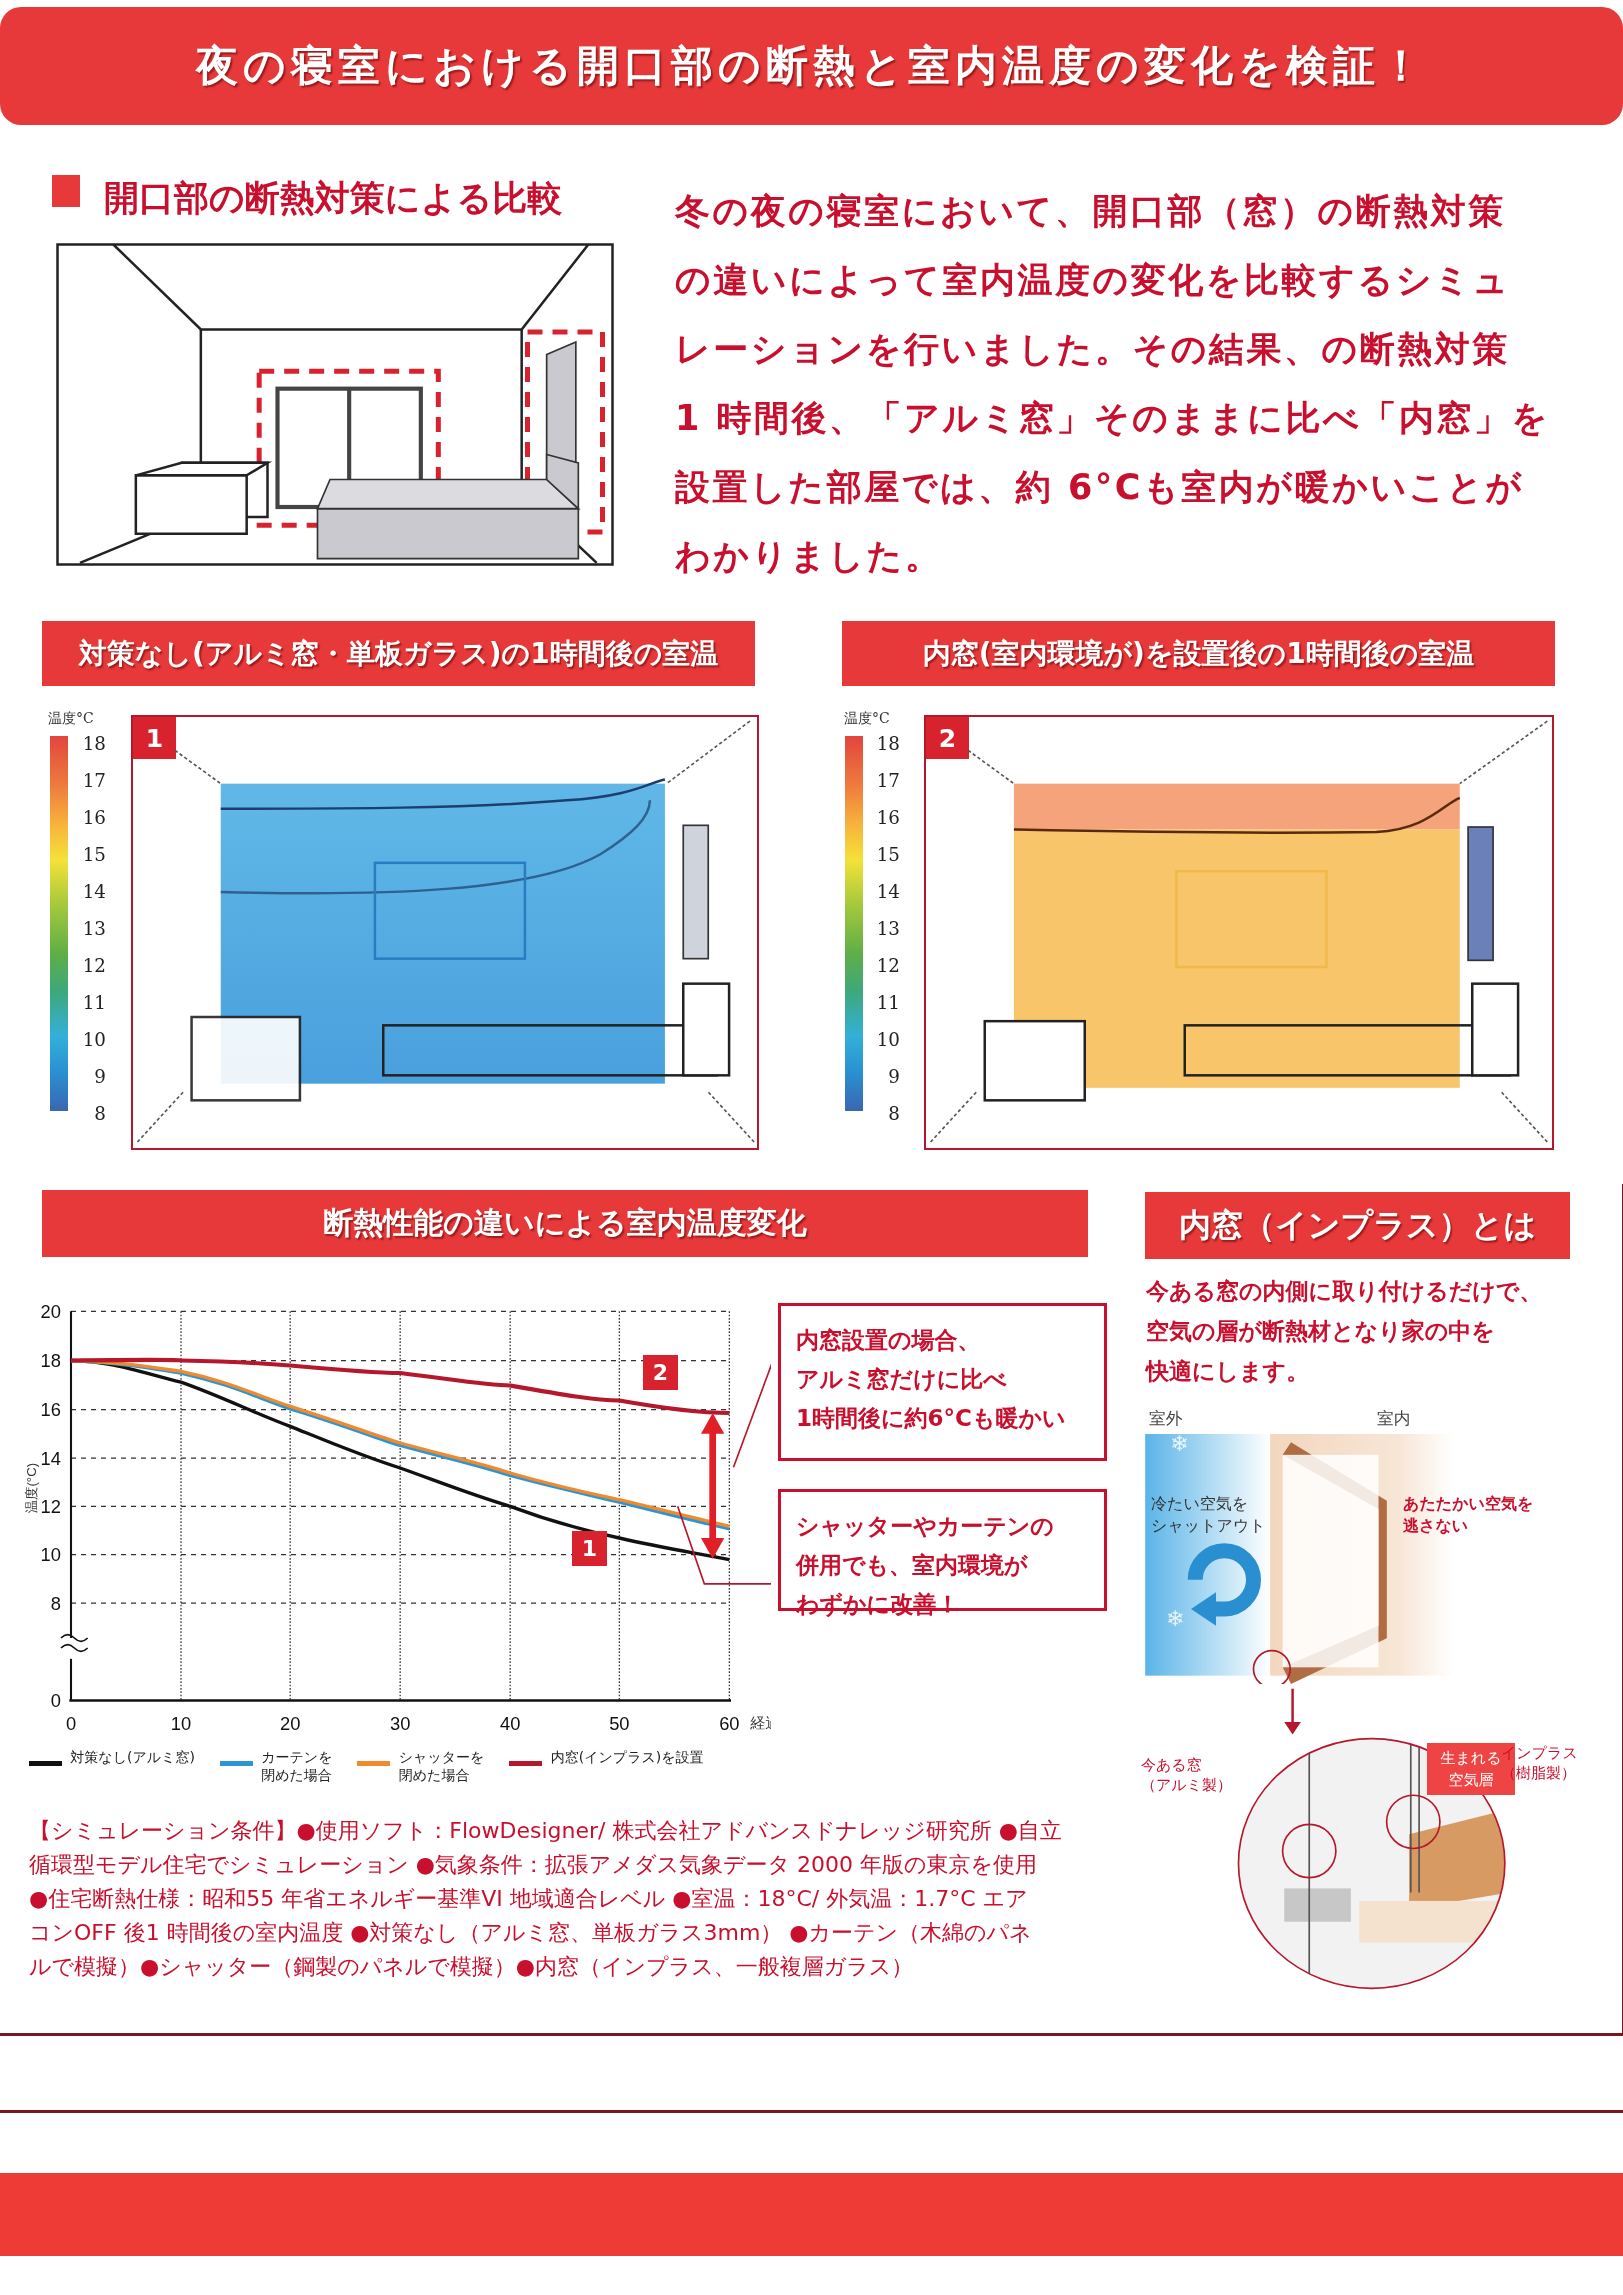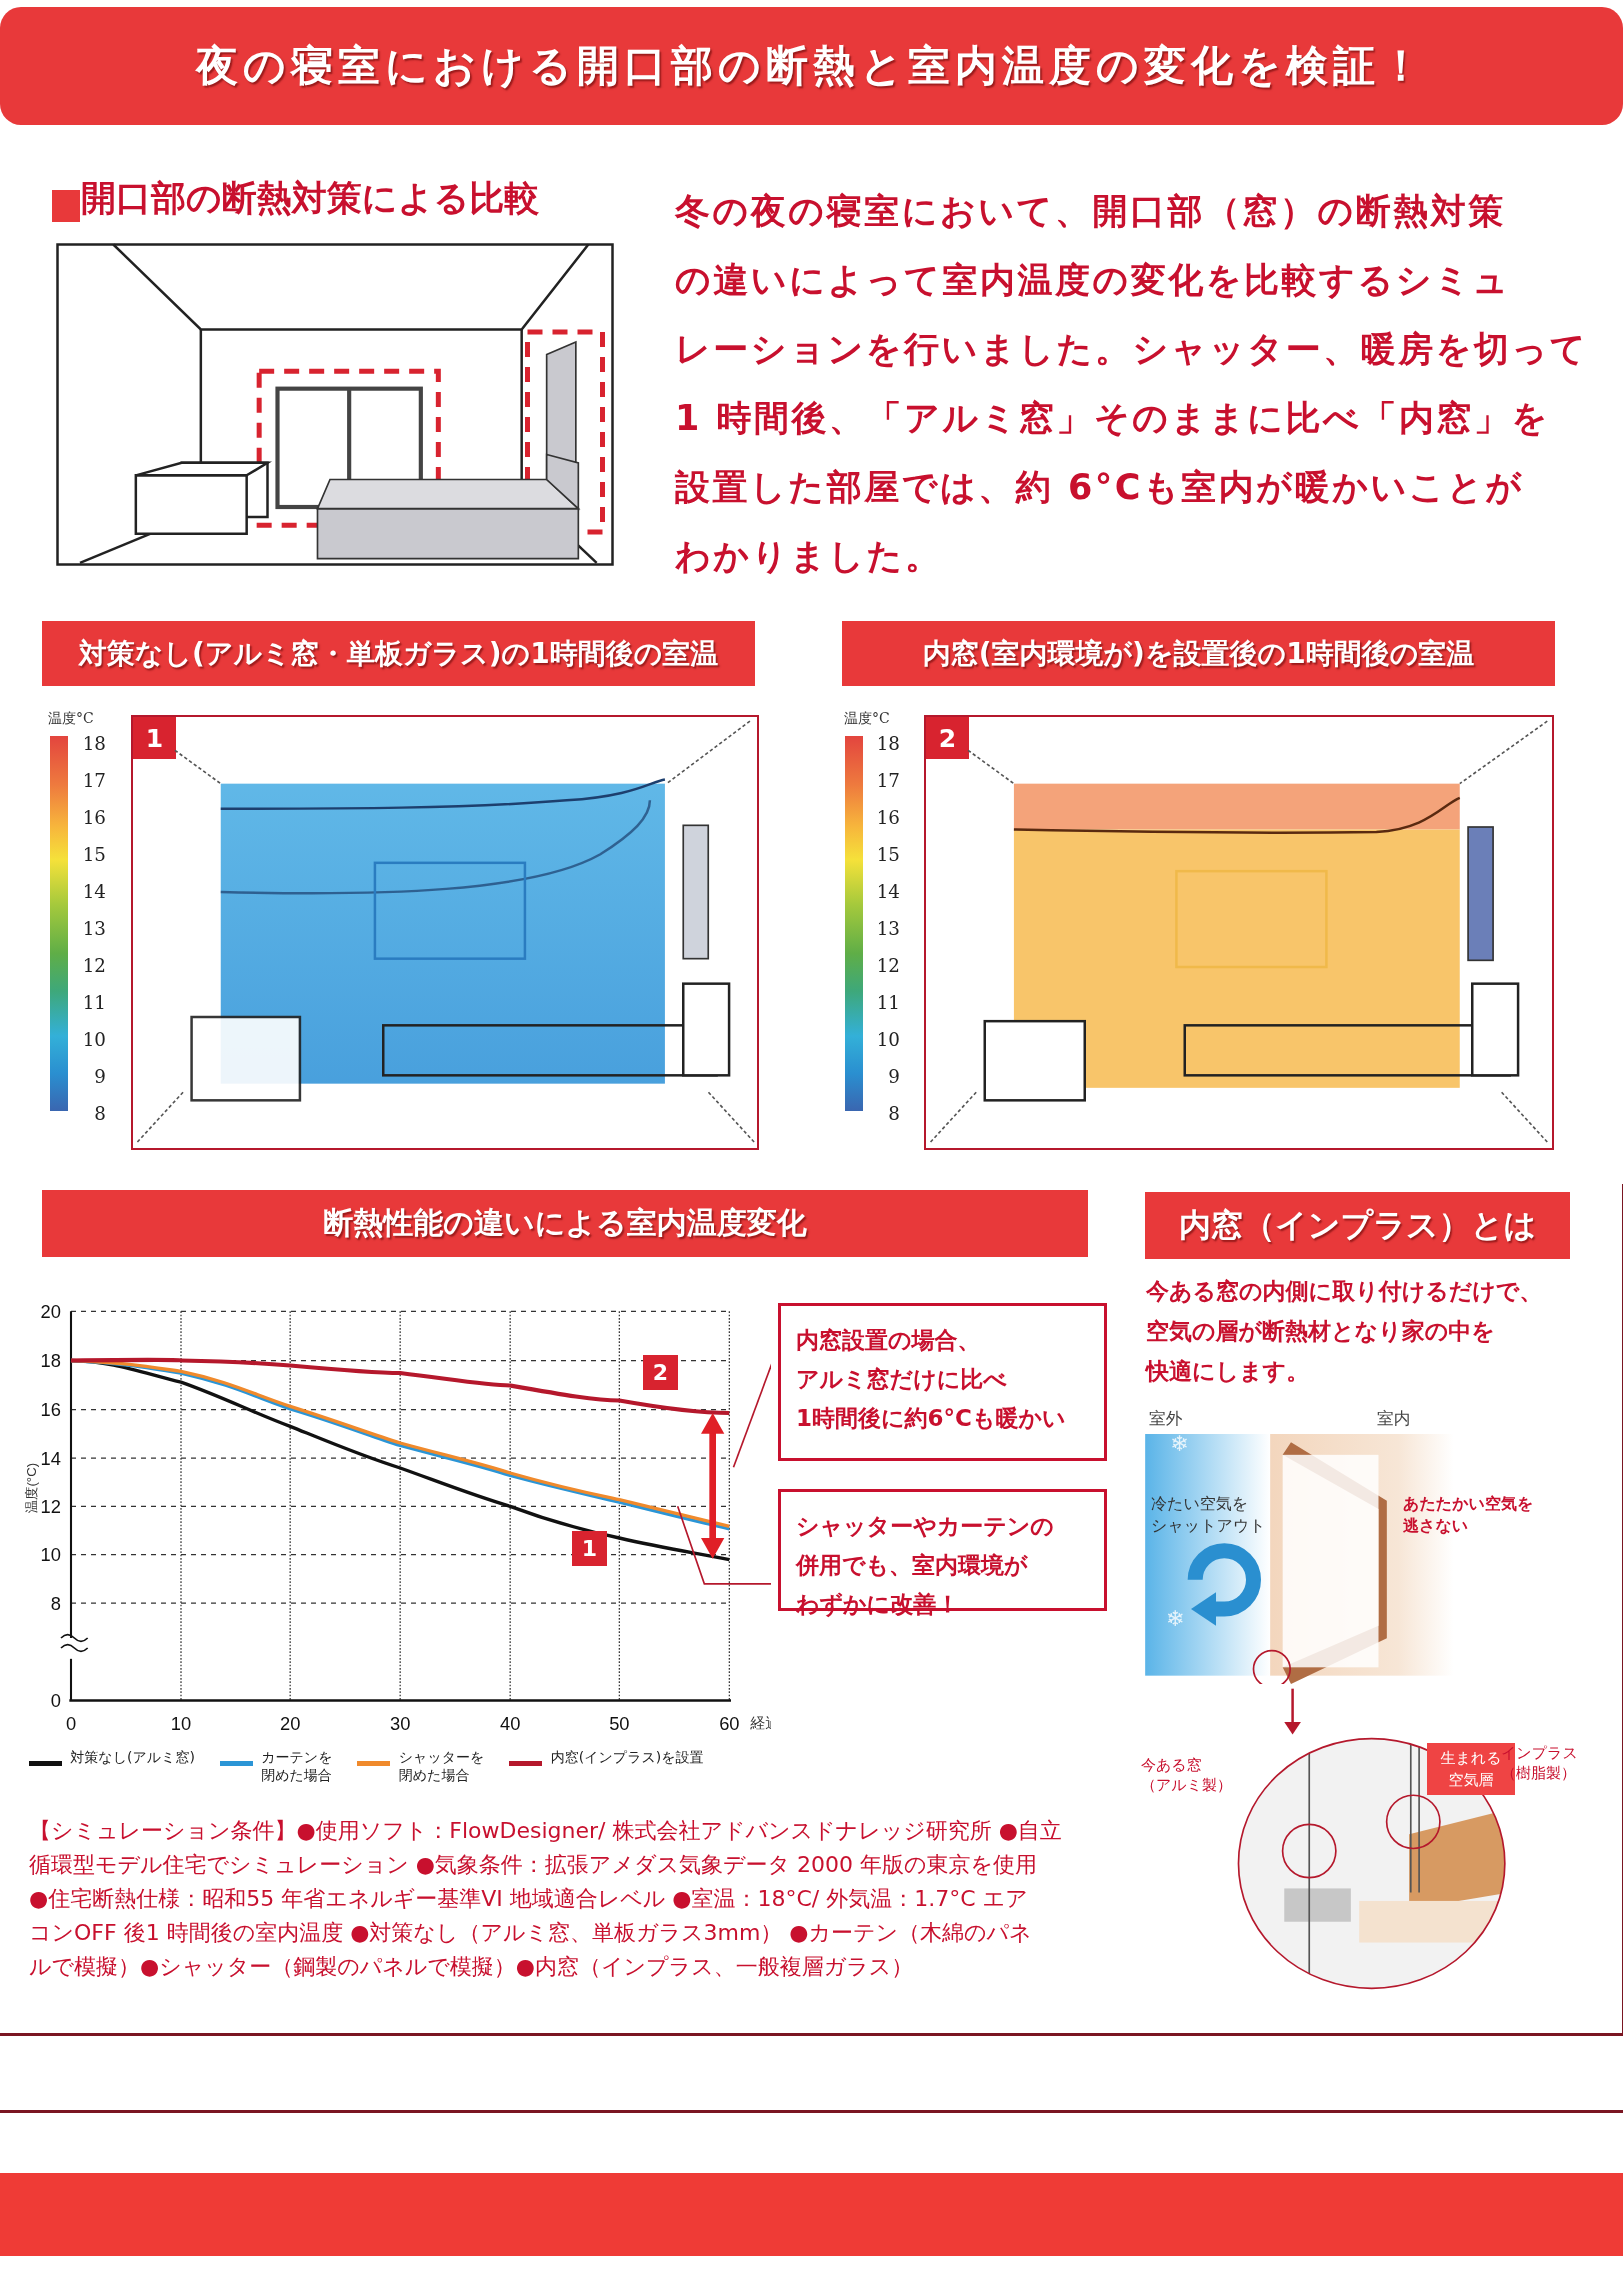--- a/index.html
+++ b/index.html
@@ -4,21 +4,21 @@
 <style>
   html, body { margin: 0; padding: 0; background: #ffffff; }
   body { width: 1623px; height: 2295px; position: relative; overflow: hidden;
          font-family: "DejaVu Sans", "Liberation Sans", sans-serif; }
   .abs { position: absolute; }
   .red-band { background: #e8393a; color: #fff; font-weight: bold; box-sizing: border-box;
               display: flex; align-items: center; justify-content: center;
               text-shadow: 1.7px 1.7px 1.7px rgba(90,0,0,0.55); }
   #top-banner { left: 0; top: 6.7px; width: 1623px; height: 118px; font-size: 42px; letter-spacing: 5px; border-radius: 21px; }
   .red-text { color: #c8102e; font-weight: bold; }
-  #section1-title { left: 52px; top: 175px; font-size: 35px; display: flex; align-items: flex-end; gap: 1px; }
+  #section1-title { left: 52px; top: 175px; font-size: 35px; display: flex; align-items: flex-start; gap: 24px; }
   #section1-title .sq { width: 28px; height: 32px; background: #e8393a; display: inline-block; }
   #intro-text { left: 675px; top: 177px; width: 917px; font-size: 35px; line-height: 69px; letter-spacing: 2.5px; }
   #room-illustration { left: 55px; top: 242px; width: 560px; height: 325px; }
   .panel-title { font-size: 28px; height: 65px; }
   #panel1-title { left: 42px; top: 621px; width: 713px; }
   #panel2-title { left: 842px; top: 621px; width: 713px; }
   .colorbar { width: 18.3px; height: 375px;
               background: linear-gradient(to bottom, #e3453e 0%, #ee7a3e 13%, #f7b53c 24%, #f5e13a 33%, #a5c93c 45%, #5fae47 58%, #3ea87a 68%, #33b0d8 80%, #2a8fd0 90%, #3a66b0 100%); }
   .cb-unit { font-family: "DejaVu Serif", serif; font-size: 14px; color: #333; }
   .cb-labels { font-family: "DejaVu Serif", serif; font-size: 18.3px; color: #222; line-height: 37px; text-align: right; width: 33px; }
@@ -72,21 +72,21 @@
   <polygon points="97,280 152,265 255,265 230,280" fill="#fff" stroke="#222" stroke-width="3"></polygon>
 
   <polygon points="315,320 628,320 628,380 315,380" fill="#c9c9cf" stroke="#333" stroke-width="2"></polygon>
   <polygon points="330,285 590,285 628,320 315,320" fill="#dcdce0" stroke="#333" stroke-width="2"></polygon>
   <polygon points="590,255 628,265 628,320 590,285" fill="#c9c9cf" stroke="#333" stroke-width="2"></polygon>
 </svg>
 
 <div id="intro-text" class="abs red-text">
   <div>冬の夜の寝室において、開口部（窓）の断熱対策</div>
   <div>の違いによって室内温度の変化を比較するシミュ</div>
-  <div>レーションを行いました。シャッター、暖房を切って</div>
+  <div>レーションを行いました。その結果、の断熱対策</div>
   <div>1 時間後、「アルミ窓」そのままに比べ「内窓」を</div>
   <div>設置した部屋では、約 6°Cも室内が暖かいことが</div>
   <div>わかりました。</div>
 </div>
 
 <div id="panel1-title" class="abs red-band panel-title">
   <span>対策なし(アルミ窓・単板ガラス)の1時間後の室温</span>
 </div>
 <div id="panel2-title" class="abs red-band panel-title">
   <span>内窓(室内環境が)を設置後の1時間後の室温</span>

